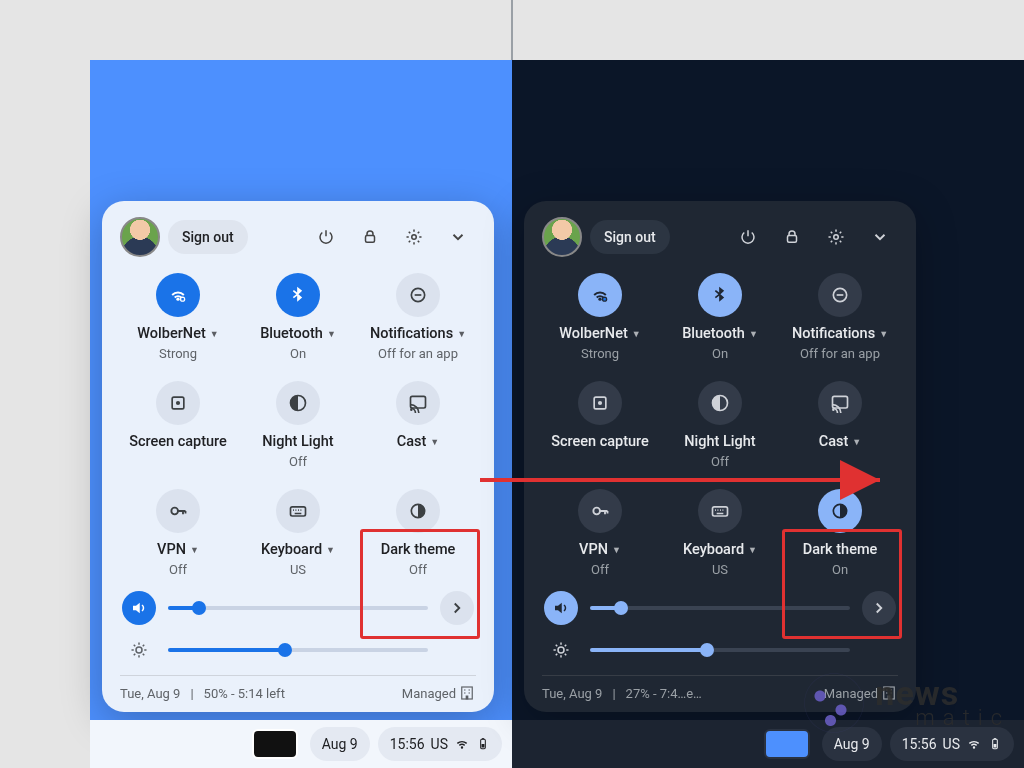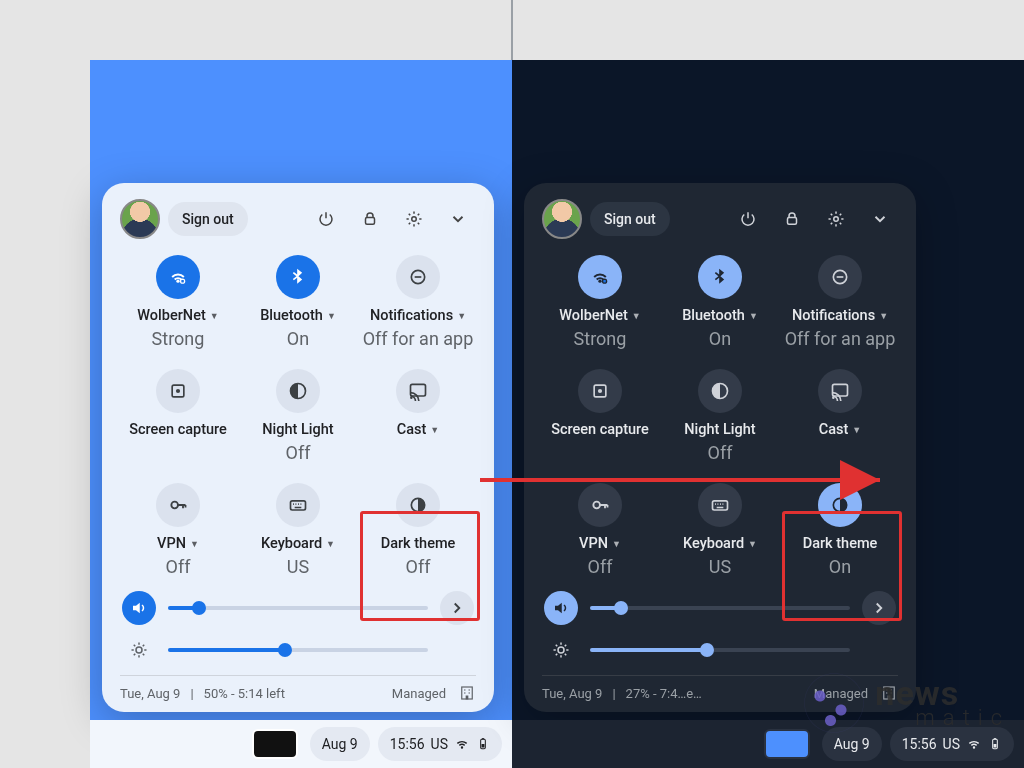--- a/index.html
+++ b/index.html
@@ -90,21 +90,21 @@
     align-items:center; justify-content:center; margin-bottom:4px;
   }
   .light .tilebtn.off { background:#dbe2ee; color:#3c4043;}
   .light .tilebtn.on  { background:#1a73e8; color:#fff;}
   .dark  .tilebtn.off { background:#333b49; color:#cfd2d8;}
   .dark  .tilebtn.on  { background:#8ab4f8; color:#1f2733;}
   .tlabel {
     font-size:14.5px; font-weight:500; display:flex; align-items:center; gap:4px;
     white-space:nowrap;
   }
-  .tsub { font-size:18px; }
+  .tsub { font-size:13px; }
   .light .tsub { color:#5f6368; }
   .dark  .tsub { color:#9aa0a6; }
   .caret { font-size:9px; opacity:.7;}
 
   .hl {
     position:absolute; border:3px solid #e03131; border-radius:3px;
     pointer-events:none;
   }
 
   .sliderrow {
@@ -140,21 +140,21 @@
   .light .expand { background:#dbe2ee; color:#3c4043;}
   .dark  .expand { background:#333b49; color:#cfd2d8;}
 
   .footer {
     display:flex; align-items:center; font-size:13px;
     border-top:1px solid rgba(128,128,128,.25);
     margin-top:6px; padding-top:8px; gap:10px;
   }
   .light .footer { color:#5f6368;}
   .dark  .footer { color:#9aa0a6;}
-  .footer .mg { margin-left:auto; display:flex; align-items:center; gap:12px;}
+  .footer .mg { margin-left:auto; display:flex; align-items:center; gap:2px;}
 
   svg { width:18px; height:18px; }
   .tilebtn svg { width:20px; height:20px;}
 
   
   .arrow {
     position:absolute; pointer-events:none;
   }
 
   

